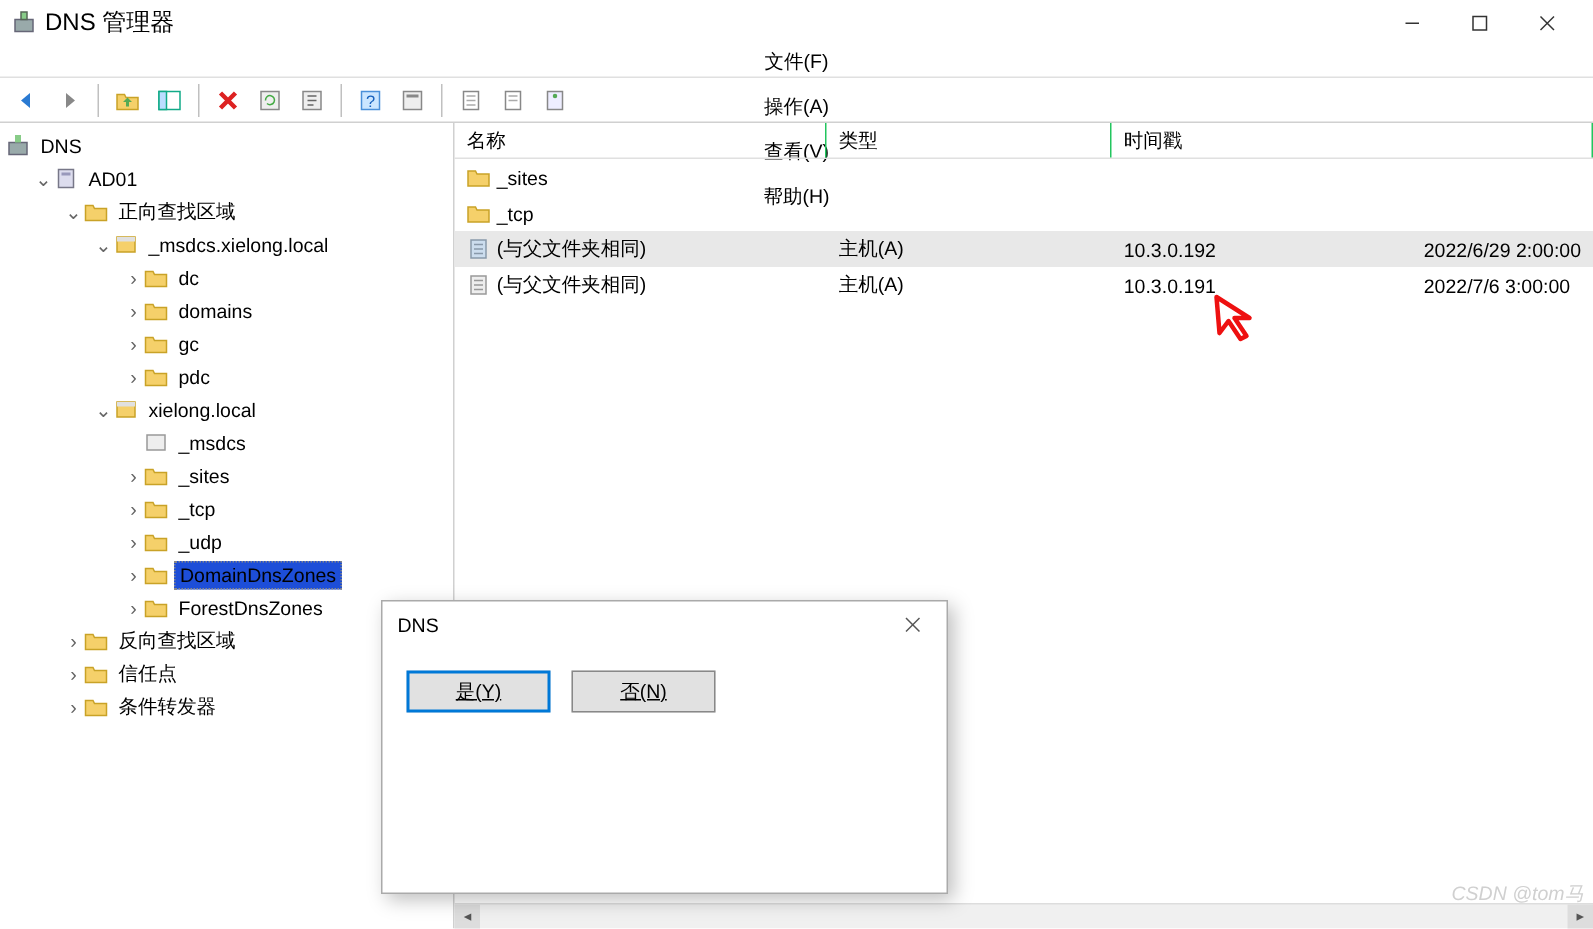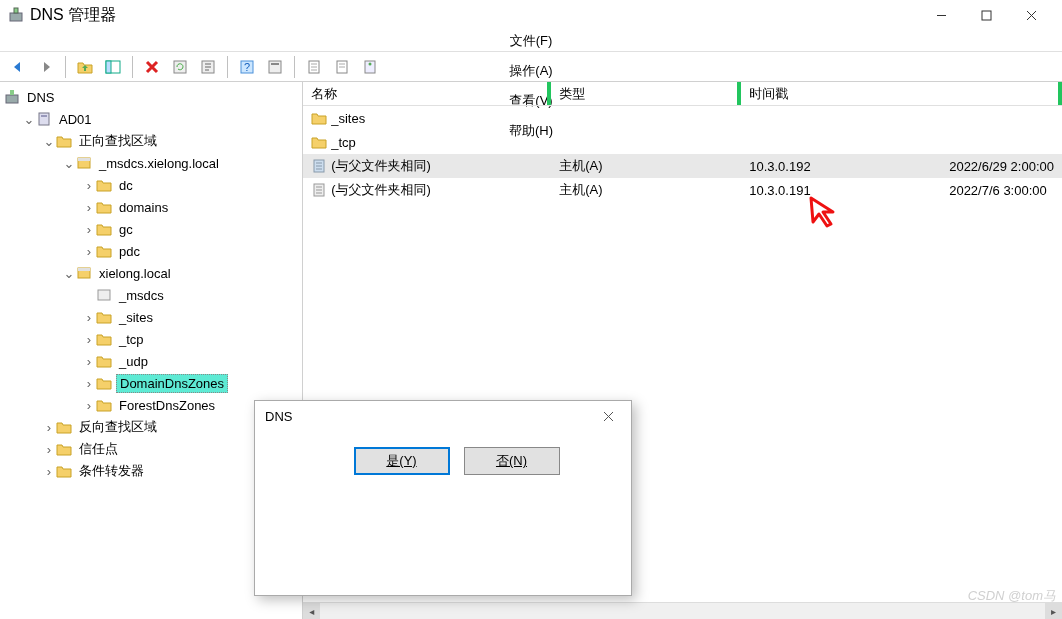--- a/index.html
+++ b/index.html
@@ -17,46 +17,46 @@
     .toolbar .sep { width: 1px; height: 22px; background: #c0c0c0; margin: 0 3px; }
     .tb-btn { width: 24px; height: 24px; display: flex; align-items: center; justify-content: center; border: 1px solid transparent; }
 
     .content { display: flex; height: calc(619px - 82px); }
     .tree-pane { width: 310px; border-right: 1px solid #d0d0d0; padding: 4px; overflow: auto; }
     .list-pane { flex: 1; display: flex; flex-direction: column; position: relative; }
 
     .tree-item { display: flex; align-items: center; height: 22px; white-space: nowrap; }
     .tree-item .exp { width: 14px; text-align: center; color: #666; font-size: 13px; }
     .tree-item .tlabel { padding: 1px 3px; }
-    .tree-item.selected .tlabel { background: #5eead4; border: 1px dotted #888; }
+    .tree-item.selected .tlabel { background: #1d4ed8; border: 1px dotted #888; }
     .tree-indent { display: inline-block; }
     .i1 { width: 18px; } .i2 { width: 38px; } .i3 { width: 58px; } .i4 { width: 78px; }
     .ticon { width: 16px; height: 16px; margin-right: 4px; display: inline-flex; align-items: center; justify-content: center; }
 
     .list-header { display: flex; height: 24px; border-bottom: 1px solid #e0e0e0; }
-    .list-header div { padding: 3px 8px; border-right: 4px solid #22c55e; }
+    .list-header div { padding: 3px 8px; border-right: 1px solid #22c55e; }
     .col-name { width: 248px; } .col-type { width: 190px; } .col-data { width: 200px; } .col-ts { flex: 1; }
 
     .list-row { display: flex; height: 24px; align-items: center; }
     .list-row.selected { background: #e8e8e8; }
     .list-row div { padding: 2px 8px; white-space: nowrap; overflow: hidden; }
     .list-row .col-name { display: flex; align-items: center; gap: 4px; }
     .ricon { width: 16px; height: 16px; display: inline-flex; align-items: center; justify-content: center; }
 
     .scrollbar-h { position: absolute; bottom: 0; left: 0; right: 0; height: 17px; background: #f0f0f0; border-top: 1px solid #ddd; display: flex; align-items: center; }
     .sb-btn { width: 17px; height: 17px; background: #ddd; display: flex; align-items: center; justify-content: center; font-size: 10px; color: #555; }
     .sb-track { flex: 1; height: 17px; }
 
     .dialog { position: absolute; left: 254px; top: 400px; width: 378px; height: 196px; background: #fff; border: 1px solid #aaa; box-shadow: 4px 4px 12px rgba(0,0,0,0.25); }
     .dialog-title { height: 30px; display: flex; align-items: center; padding: 0 10px; font-size: 13px; }
     .dialog-title .dt { flex: 1; }
     .dialog-close { width: 26px; height: 26px; display: flex; align-items: center; justify-content: center; color: #666; }
     .dialog-body { display: flex; padding: 20px 24px 10px; gap: 18px; align-items: center; }
     .warn-icon svg { width: 36px; height: 36px; }
-    .dialog-buttons { display: flex; justify-content: center; gap: 14px; padding: 16px; margin-left: 27px; }
+    .dialog-buttons { display: flex; gap: 14px; padding: 16px; }
     .dlg-btn { width: 96px; height: 28px; border: 1px solid #888; background: #e1e1e1; font-size: 13px; display: flex; align-items: center; justify-content: center; }
     .dlg-btn.def { border: 2px solid #0078d7; }
 
     .arrow-cursor { position: absolute; left: 805px; top: 192px; }
     .watermark { position: absolute; right: 6px; bottom: 14px; color: #d0d0d0; font-size: 13px; font-style: italic; }
     .folder-svg { width:16px; height:14px; }
   </style>
 </head>
 <body>
 

